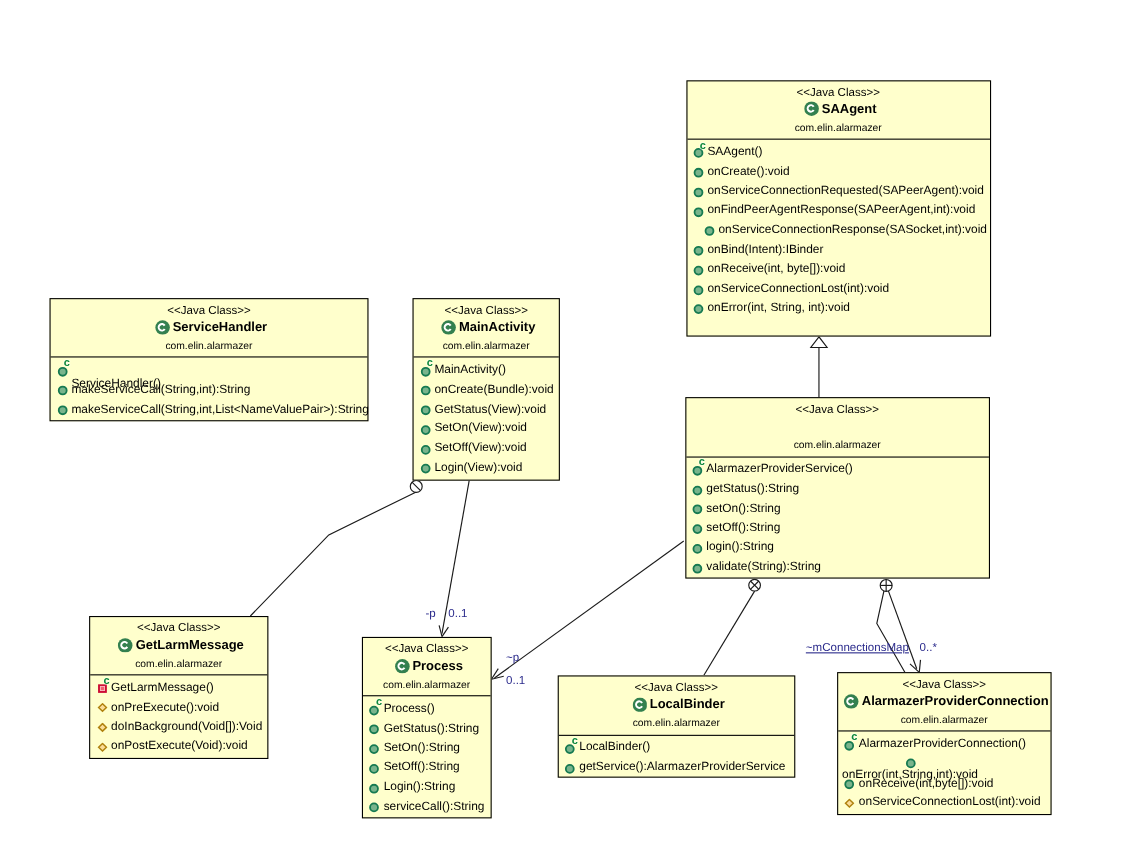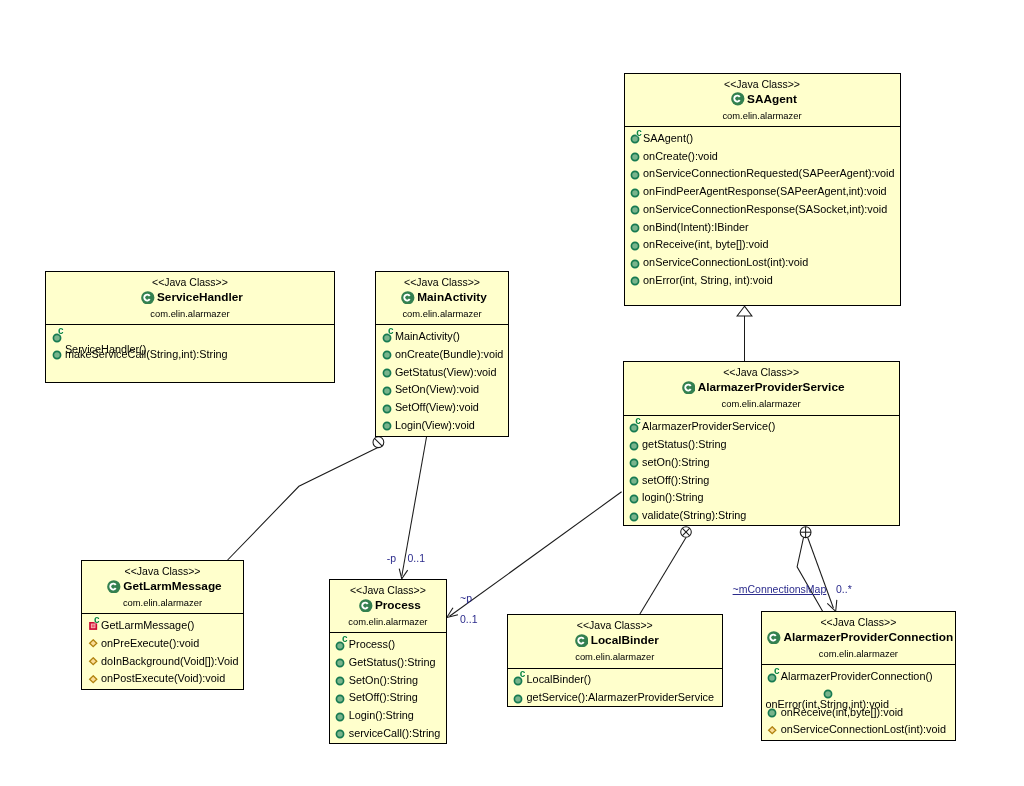--- a/index.html
+++ b/index.html
@@ -95,21 +95,21 @@
               <circle cx="5" cy="5" r="3.6" fill="#79b48c" stroke="#167a51" stroke-width="1.65"></circle>
             </svg></span>
           <span class="sig" style="margin-left: 3.3px;">onServiceConnectionRequested(SAPeerAgent):void</span>
         </div>
         <div class="row" style="top: 59.45px; left: 0px;">
           <span class="ic" style="margin-left: 5.3px;"><svg width="10" height="10" viewBox="0 0 10 10">
               <circle cx="5" cy="5" r="3.6" fill="#79b48c" stroke="#167a51" stroke-width="1.65"></circle>
             </svg></span>
           <span class="sig" style="margin-left: 3.3px;">onFindPeerAgentResponse(SAPeerAgent,int):void</span>
         </div>
-        <div class="row" style="top: 77.2px; left: 0px; align-items: center;">
+        <div class="row" style="top: 77.2px; left: 10px; align-items: center;">
           <span class="ic" style="margin-left: 5.3px;"><svg width="10" height="10" viewBox="0 0 10 10">
               <circle cx="5" cy="5" r="3.6" fill="#79b48c" stroke="#167a51" stroke-width="1.65"></circle>
             </svg></span>
           <span class="sig" style="margin-left: 3.3px;">onServiceConnectionResponse(SASocket,int):void</span>
         </div>
         <div class="row" style="top: 94.95px; left: 0px;">
           <span class="ic" style="margin-left: 5.3px;"><svg width="10" height="10" viewBox="0 0 10 10">
               <circle cx="5" cy="5" r="3.6" fill="#79b48c" stroke="#167a51" stroke-width="1.65"></circle>
             </svg></span>
           <span class="sig" style="margin-left: 3.3px;">onBind(Intent):IBinder</span>
@@ -153,20 +153,26 @@
             </svg></span>
           <span class="ctor" style="left: 11.7px; top: -5.6px;">c</span>
           <span class="sig" style="margin-left: 3.3px; margin-top: 26px;">ServiceHandler()</span>
         </div>
         <div class="row" style="top: 23.95px; left: 0px;">
           <span class="ic" style="margin-left: 5.3px;"><svg width="10" height="10" viewBox="0 0 10 10">
               <circle cx="5" cy="5" r="3.6" fill="#79b48c" stroke="#167a51" stroke-width="1.65"></circle>
             </svg></span>
           <span class="sig" style="margin-left: 3.3px;">makeServiceCall(String,int):String</span>
         </div>
+        <div class="row" style="top: 41.7px; left: 0px;">
+          <span class="ic" style="margin-left: 5.3px;"><svg width="10" height="10" viewBox="0 0 10 10">
+              <circle cx="5" cy="5" r="3.6" fill="#79b48c" stroke="#167a51" stroke-width="1.65"></circle>
+            </svg></span>
+          <span class="sig" style="margin-left: 3.3px;">makeServiceCall(String,int,List&lt;NameValuePair&gt;):String</span>
+        </div>
       </div>
     </div>
     <div class="uml" style="left: 375.3px; top: 271px; width: 133.4px; height: 165.5px;">
       <div class="hdr" style="height: 52.4px;">
         <div class="stereo" style="top: 4.2px;">&lt;&lt;Java Class&gt;&gt;</div>
         <div class="cname" style="top: 17.3px; height: 15px;">
           <span class="cicon"><svg width="13.6" height="13.6" viewBox="0 0 34 34">
               <circle cx="17" cy="17" r="16.6" fill="#33804f"></circle>
               <path d="M23.81 11.40 A9.70 9.70 0 1 0 23.81 21.40 L19.70 18.92 A4.90 4.90 0 1 1 19.70 13.88 Z" fill="#ffffff"></path>
             </svg></span>
@@ -210,27 +216,20 @@
           <span class="ic" style="margin-left: 5.3px;"><svg width="10" height="10" viewBox="0 0 10 10">
               <circle cx="5" cy="5" r="3.6" fill="#79b48c" stroke="#167a51" stroke-width="1.65"></circle>
             </svg></span>
           <span class="sig" style="margin-left: 3.3px;">Login(View):void</span>
         </div>
       </div>
     </div>
     <div class="uml" style="left: 622.5px; top: 361.3px; width: 277.2px; height: 165.2px;">
       <div class="hdr" style="height: 52.4px;">
         <div class="stereo" style="top: 4.2px;">&lt;&lt;Java Class&gt;&gt;</div>
-        <div class="cname" style="top: 17.3px; height: 15px;">
-          <span class="cicon"><svg width="13.6" height="13.6" viewBox="0 0 34 34">
-              <circle cx="17" cy="17" r="16.6" fill="#33804f"></circle>
-              <path d="M23.81 11.40 A9.70 9.70 0 1 0 23.81 21.40 L19.70 18.92 A4.90 4.90 0 1 1 19.70 13.88 Z" fill="#ffffff"></path>
-            </svg></span>
-          <span>AlarmazerProviderService</span>
-        </div>
         <div class="pkg" style="top: 35.8px;">com.elin.alarmazer</div>
       </div>
       <div class="members" style="top: 52.4px;">
         <div class="row" style="top: 6.2px; left: 0px;">
           <span class="ic" style="margin-left: 5.3px;"><svg width="10" height="10" viewBox="0 0 10 10">
               <circle cx="5" cy="5" r="3.6" fill="#79b48c" stroke="#167a51" stroke-width="1.65"></circle>
             </svg></span>
           <span class="ctor" style="left: 11.7px; top: -5.6px;">c</span>
           <span class="sig" style="margin-left: 3.3px;">AlarmazerProviderService()</span>
         </div>

